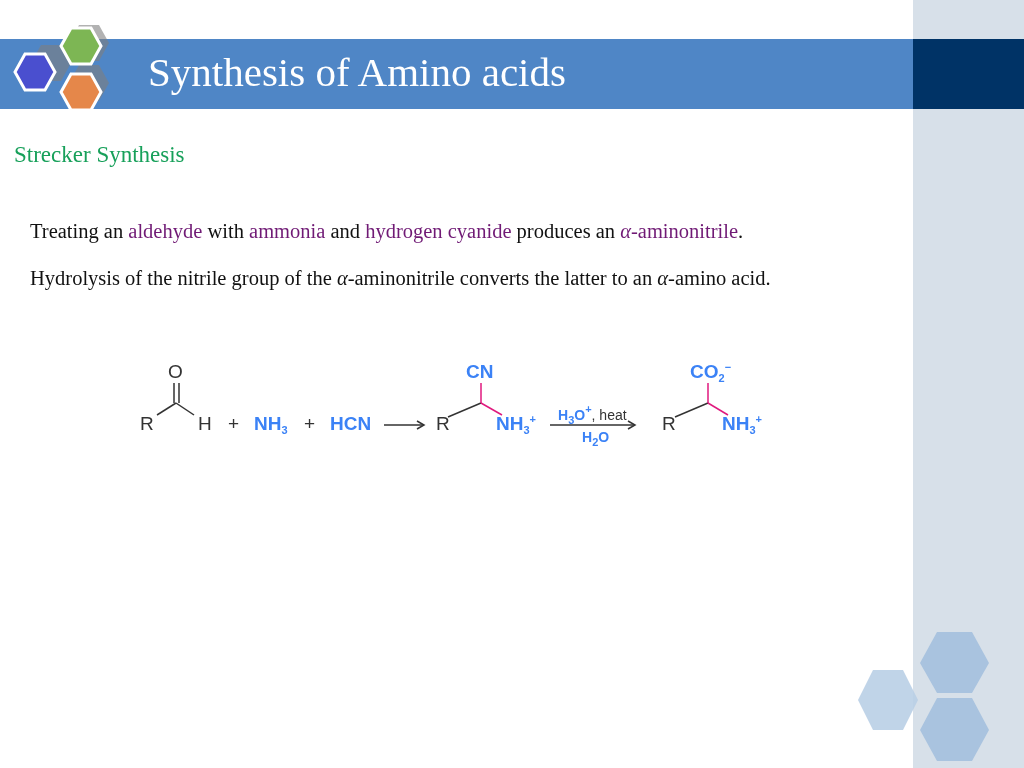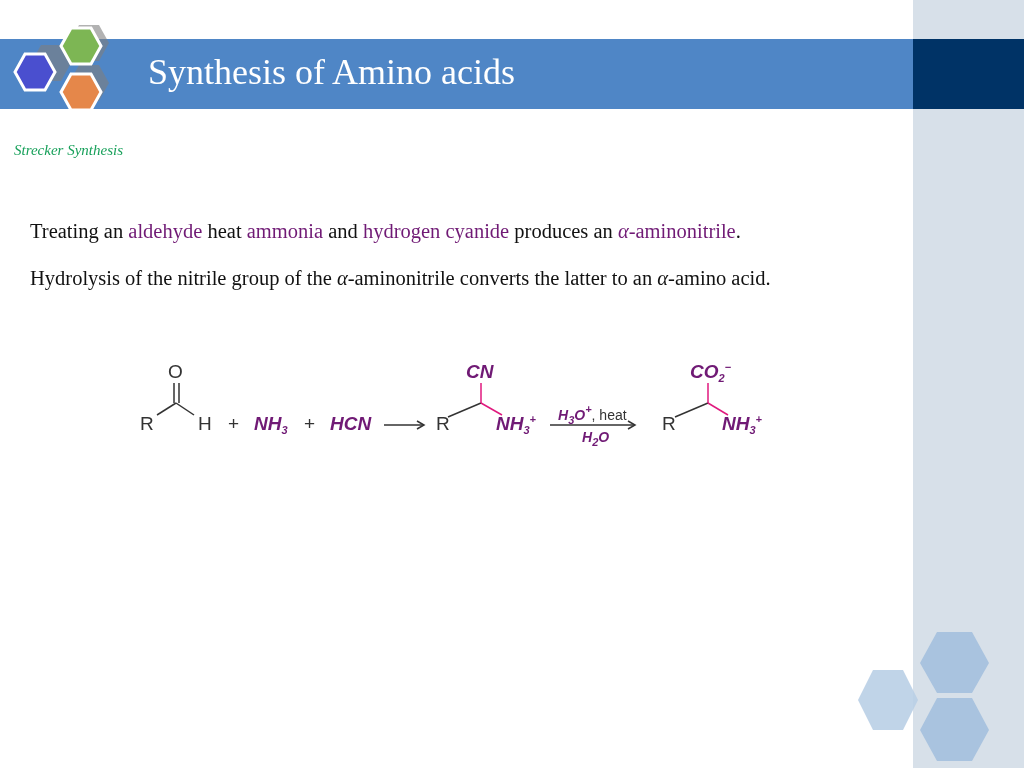--- a/index.html
+++ b/index.html
@@ -1,28 +1,28 @@
 <!DOCTYPE html>
 <html><head>
 <meta charset="utf-8">
 <style>
   html, body { margin:0; padding:0; }
   body { width:1024px; height:768px; position:relative; overflow:hidden; background:#ffffff; font-family:"Liberation Serif", serif; }
   .right-panel { position:absolute; left:913px; top:0; width:111px; height:768px; background:#d7e0e9; }
   .title-bar { position:absolute; left:0; top:39px; width:913px; height:70px; background:#4f86c6; }
   .title-bar-dark { position:absolute; left:913px; top:39px; width:111px; height:70px; background:#003366; }
-  .title-text { position:absolute; left:148px; top:42px; height:60px; line-height:60px; font-size:36px; color:#ffffff; font-family:"Liberation Serif", serif; }
+  .title-text { position:absolute; left:148px; top:42px; height:60px; line-height:60px; font-size:41px; color:#ffffff; font-family:"Liberation Serif", serif; }
   .logo { position:absolute; left:10px; top:22px; width:115px; height:105px; }
-  .subtitle { position:absolute; left:14px; top:142px; font-size:15px; color:#17a05a;font-style:italic; }
+  .subtitle { position:absolute; left:14px; top:142px; font-size:23px; color:#17a05a; }
   .para { position:absolute; left:30px; top:208px; width:900px; font-size:20.5px; line-height:46.5px; color:#111; }
   .red { color:#701a75; }
   .alpha { font-style:italic; }
   .rxn { position:absolute; left:130px; top:355px; width:660px; height:150px; font-family:"Liberation Sans", sans-serif; }
   .rxn .t { position:absolute; white-space:nowrap; font-size:19px; color:#333; }
-  .rxn .m { color:#701a75; font-weight:bold;font-style:italic; }
+  .rxn .m { color:#3b82f6; font-weight:bold; }
   .rxn .lbl { font-weight:bold; color:#222; font-size:17px; text-align:center; line-height:22px; }
   .rxn sub { font-size:11px; vertical-align:-4px; }
   .rxn sup { font-size:11px; vertical-align:7px; }
   .deco { position:absolute; left:855px; top:625px; width:169px; height:143px; }
 </style>
 </head>
 <body>
 
 <div class="right-panel"></div>
 <div class="title-bar"></div>
@@ -37,21 +37,21 @@
   <polygon points="66,4 86,4 96,22 86,40 66,40 56,22" transform="translate(-5,2)" fill="#7db654" stroke="#fff" stroke-width="3"></polygon>
   <polygon points="22,28 42,28 52,46 42,64 22,64 12,46" transform="translate(-7,4)" fill="#4a4fcf" stroke="#fff" stroke-width="3"></polygon>
   <polygon points="66,48 86,48 96,66 86,84 66,84 56,66" transform="translate(-5,4)" fill="#e5874a" stroke="#fff" stroke-width="3"></polygon>
 </svg>
 
 <div class="title-text">Synthesis of Amino acids</div>
 
 <div class="subtitle">Strecker Synthesis</div>
 
 <div class="para">
-  <span>Treating an </span><span class="red">aldehyde</span><span> heat </span><span class="red">ammonia</span><span> and </span><span class="red">hydrogen cyanide</span><span> produces an </span><span class="red alpha">α</span><span class="red">-aminonitrile</span><span>.</span>
+  <span>Treating an </span><span class="red">aldehyde</span><span> with </span><span class="red">ammonia</span><span> and </span><span class="red">hydrogen cyanide</span><span> produces an </span><span class="red alpha">α</span><span class="red">-aminonitrile</span><span>.</span>
   <br>
   <span>Hydrolysis of the nitrile group of the </span><span class="alpha">α</span><span>-aminonitrile converts the latter to an </span><span class="alpha">α</span><span>-amino acid.</span>
 </div>
 
 <div class="rxn">
   <svg style="position:absolute;left:0;top:0;" width="660" height="150">
 
     <line x1="27" y1="60" x2="46" y2="48" stroke="#333" stroke-width="1.5"></line>
     <line x1="46" y1="48" x2="64" y2="60" stroke="#333" stroke-width="1.5"></line>
     <line x1="44" y1="48" x2="44" y2="28" stroke="#333" stroke-width="1.5"></line>

